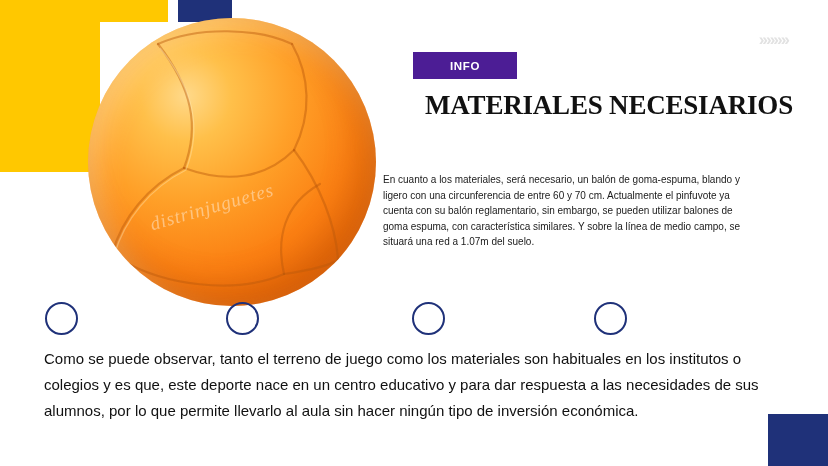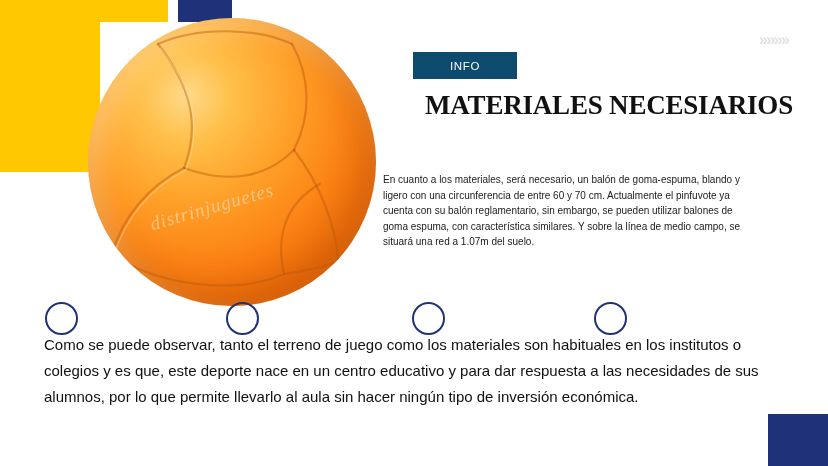--- a/index.html
+++ b/index.html
@@ -110,24 +110,24 @@
     pointer-events: none;
   }
 
   
   .info-badge {
     position: absolute;
     left: 413px;
     top: 52px;
     width: 104px;
     height: 27px;
-    background: #0c4a6e;
+    background: #4c1d95;
     color: #ffffff;
     font-size: 11.5px;
-    font-weight: normal;
+    font-weight: bold;
     letter-spacing: 0.6px;
     display: flex;
     align-items: center;
     justify-content: center;
   }
 
   
   .headline {
     position: absolute;
     left: 383px;
@@ -168,21 +168,21 @@
     border: 2.5px solid #1F3179;
     border-radius: 50%;
     box-sizing: border-box;
     background: transparent;
   }
 
   
   .para-bottom {
     position: absolute;
     left: 44px;
-    top: 332px;
+    top: 346px;
     width: 742px;
     font-size: 15px;
     line-height: 1.72;
     color: #111111;
   }
 </style>
 </head>
 <body>
 
 <div class="slide">

